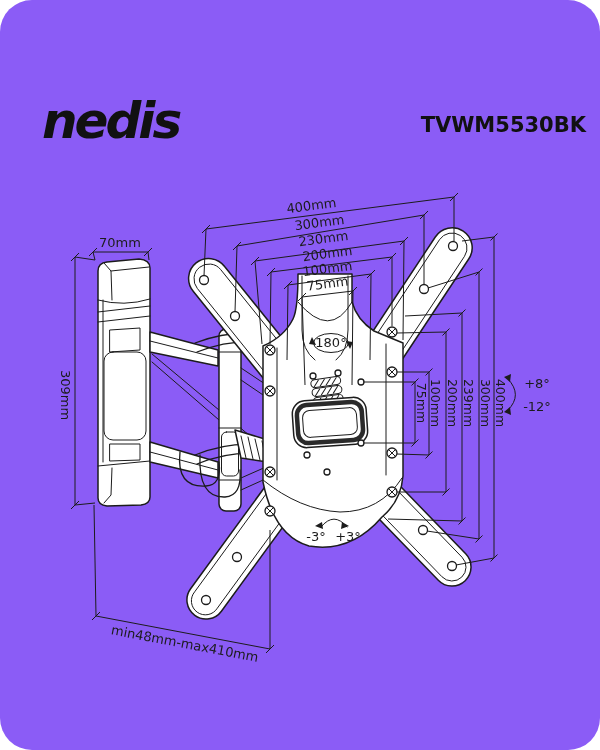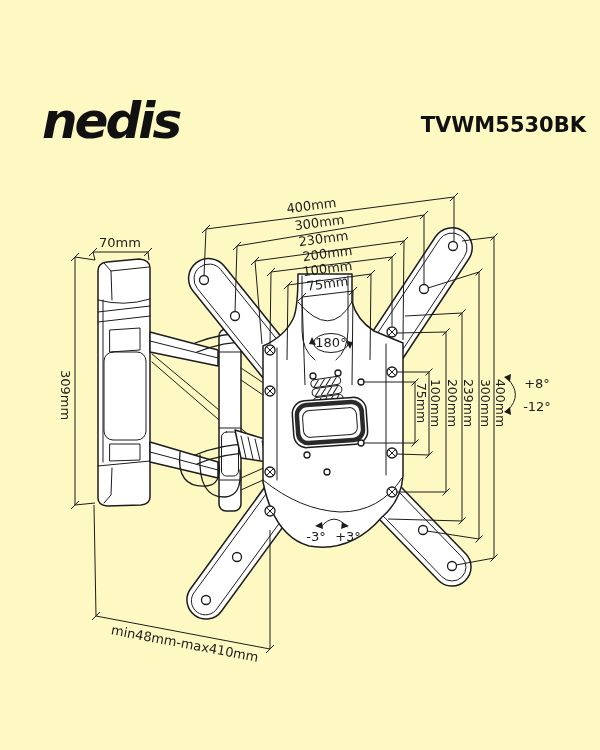--- a/index.html
+++ b/index.html
@@ -1,17 +1,17 @@
 <!DOCTYPE html>
 <html><head>
 <meta charset="utf-8">
 <style>
   html,body{margin:0;padding:0;background:#ffffff;}
-  .page{position:relative;width:600px;height:750px;background:#fef9c3;overflow:hidden;
-        font-family:"DejaVu Sans","Liberation Sans",sans-serif;}
+  .page{position:relative;width:600px;height:750px;background:#8b5cf6;overflow:hidden;
+        font-family:"DejaVu Sans","Liberation Sans",sans-serif;border-radius:32px;}
   svg{display:block;}
   .ln{stroke:#1c1c1c;stroke-width:1.3;fill:none;stroke-linecap:round;stroke-linejoin:round;}
   .lnthin{stroke:#1c1c1c;stroke-width:1;fill:none;stroke-linecap:round;}
   .white{fill:#ffffff;stroke:#1c1c1c;stroke-width:1.5;stroke-linejoin:round;}
   .dim{stroke:#1c1c1c;stroke-width:1;fill:none;}
   .dimtxt{fill:#1c1c1c;font-size:13px;}
   .dimtxt-sm{fill:#1c1c1c;font-size:12.5px;}
   .angtxt{fill:#1c1c1c;font-size:13px;}
   .hole{fill:#ffffff;stroke:#1c1c1c;stroke-width:1.3;}
   .arrow{fill:#1c1c1c;stroke:none;}

